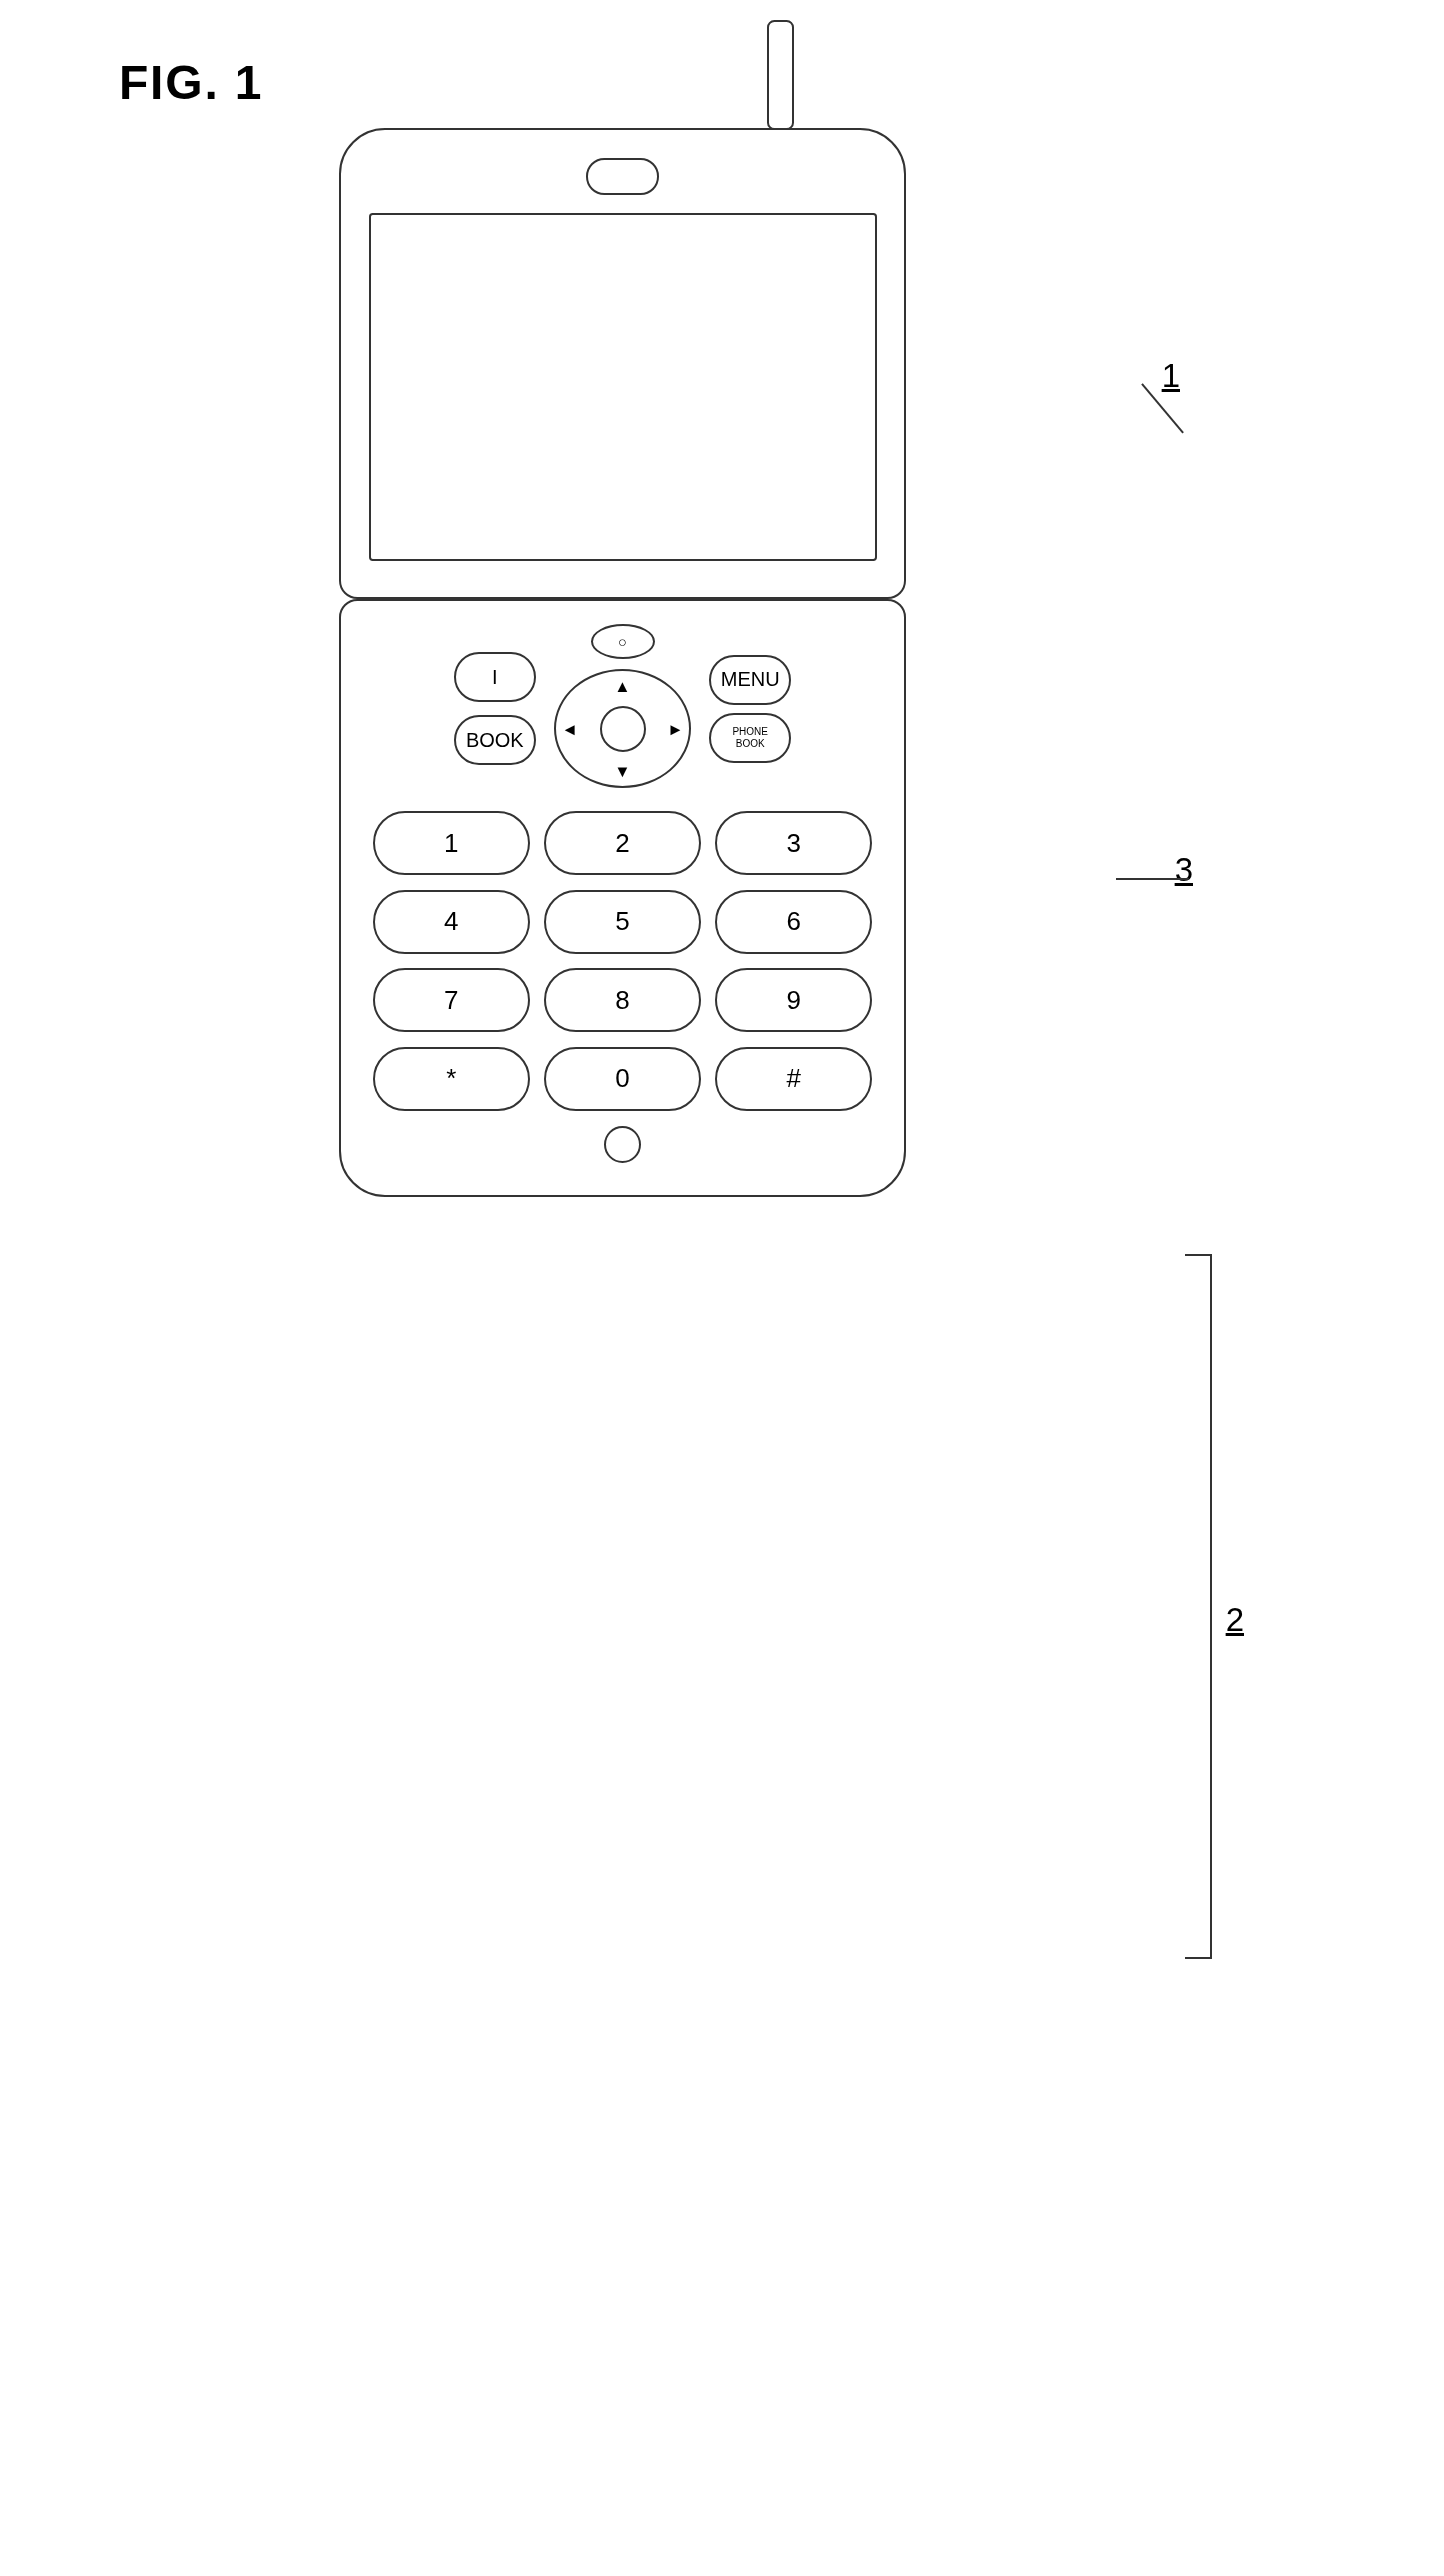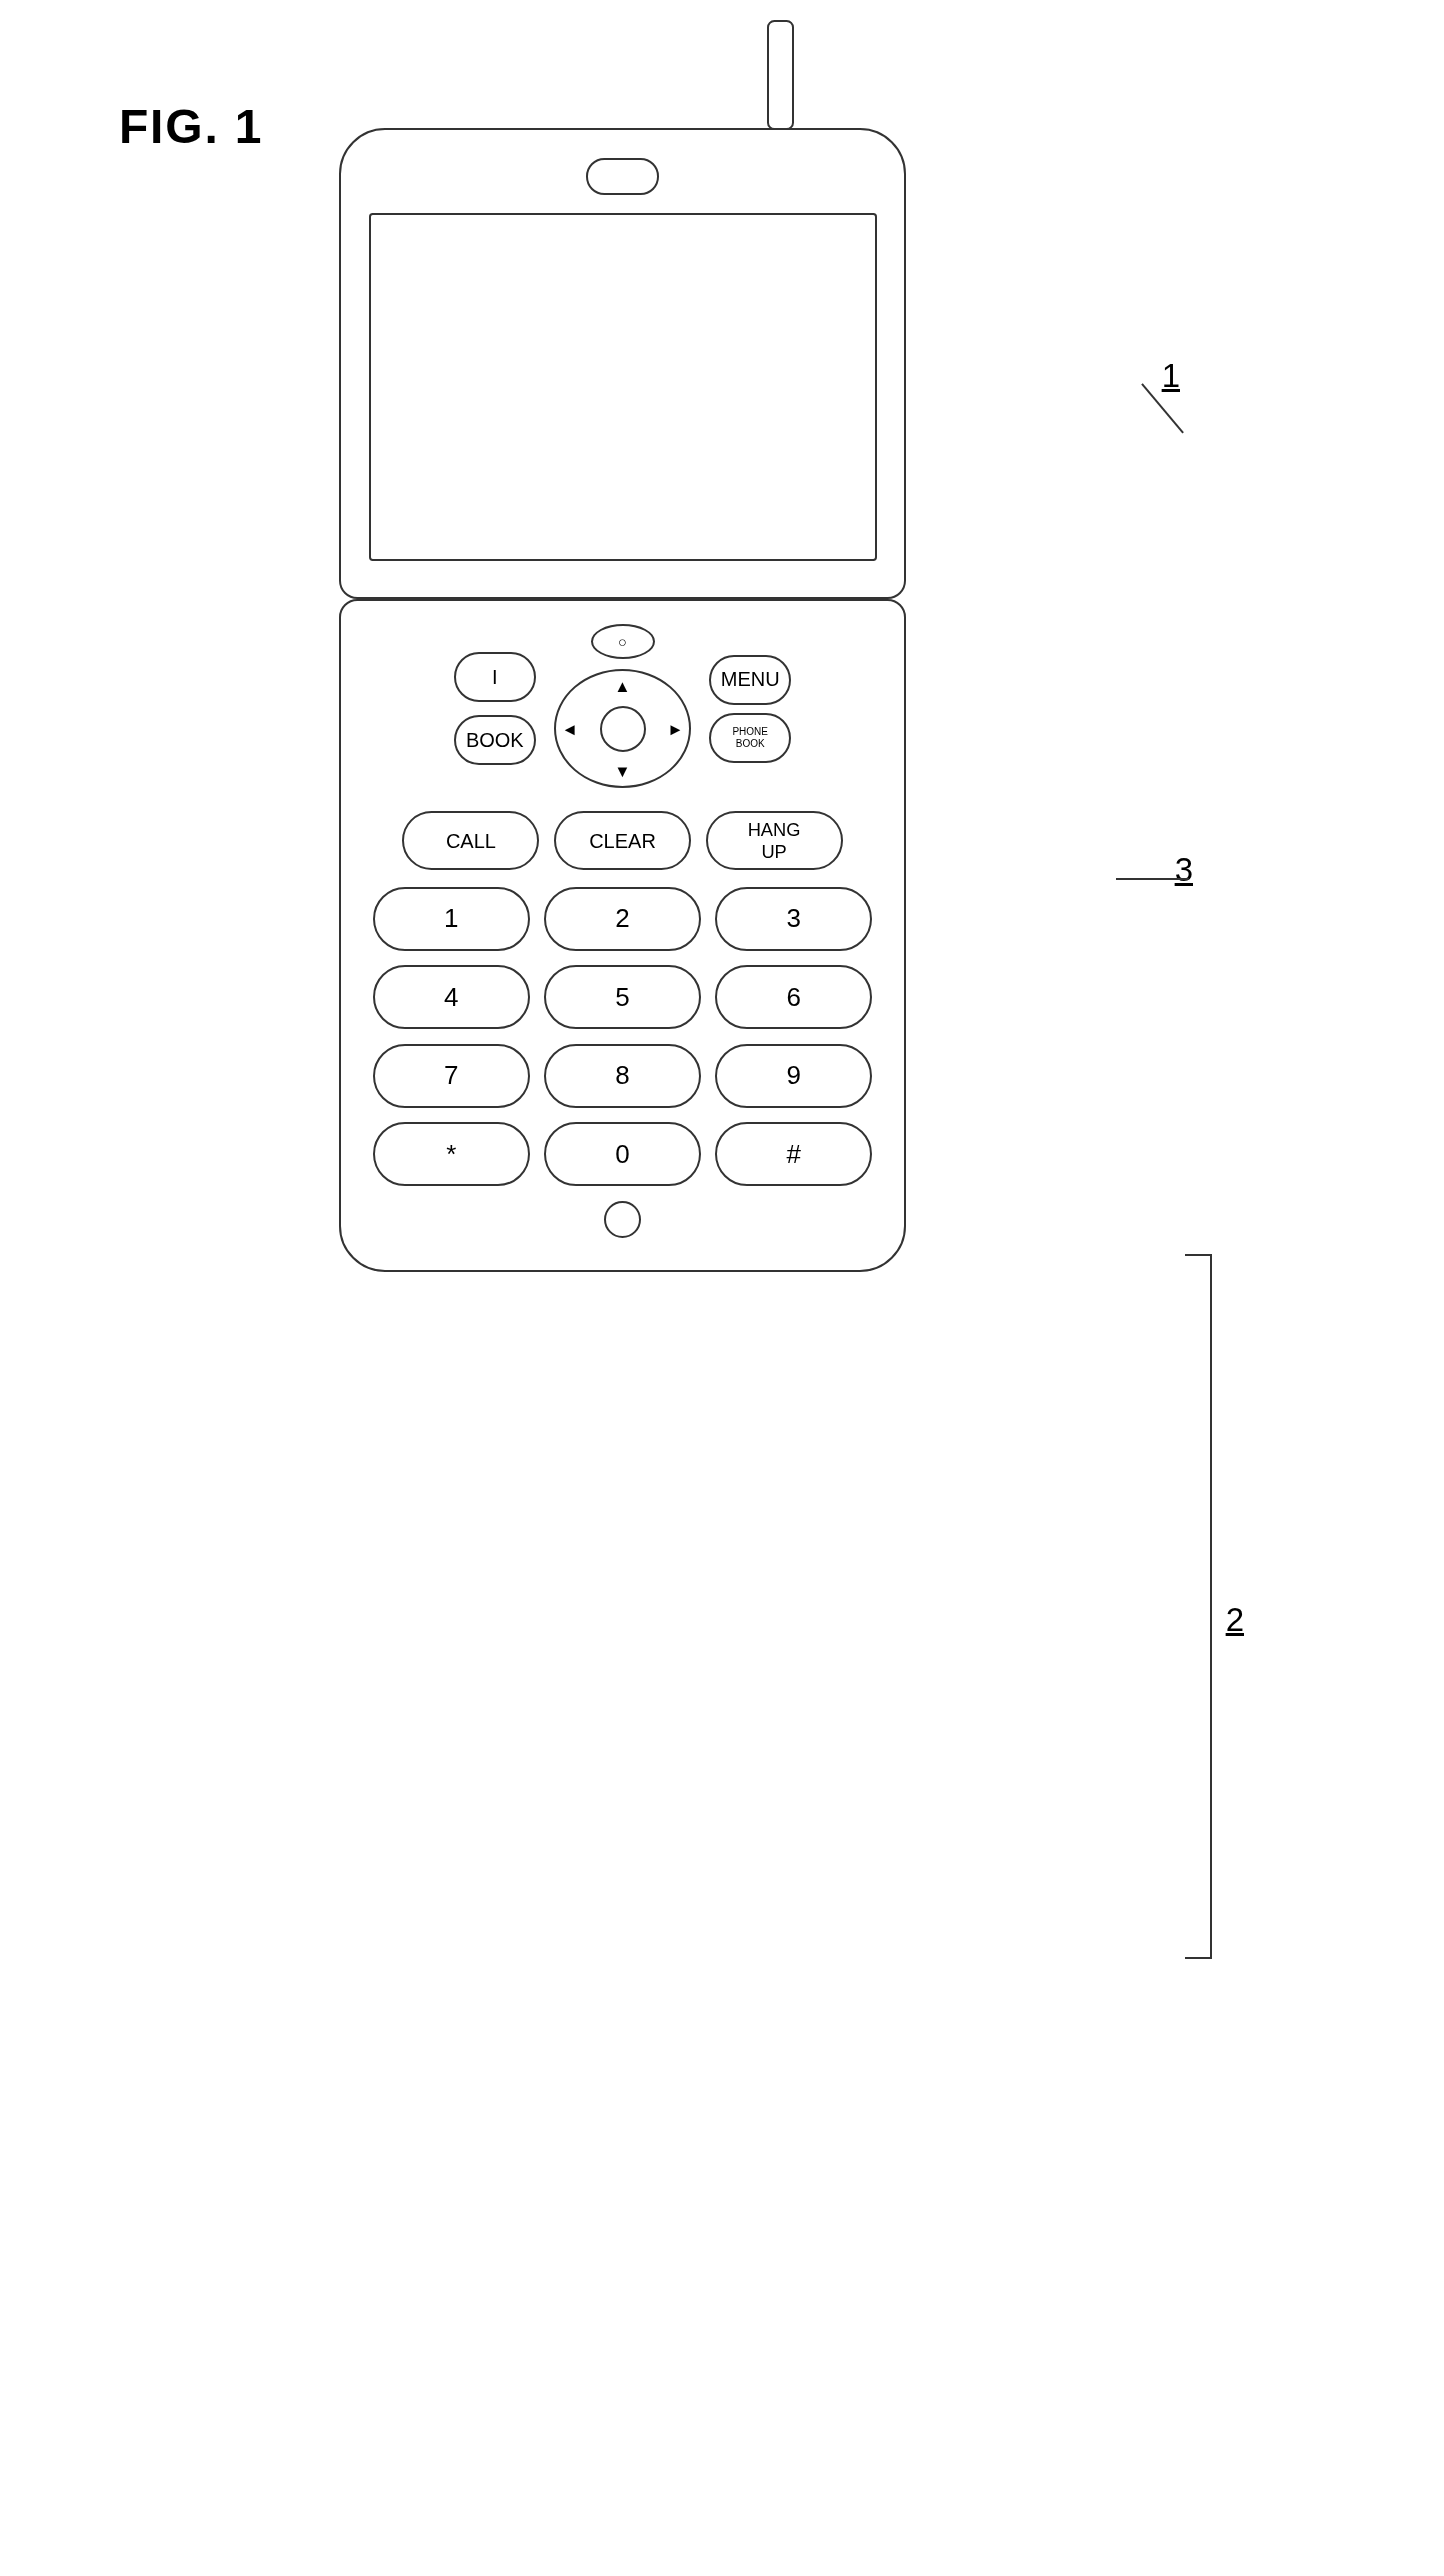--- a/index.html
+++ b/index.html
@@ -12,21 +12,20 @@
       overflow: hidden;
     }
 
     .figure-label {
       position: absolute;
       top: 55px;
       left: 119px;
       font-size: 48px;
       font-weight: bold;
       letter-spacing: 1.8px;
-      margin-top: 44px;
     }
 
     
     .ref-1 {
       position: absolute;
       top: 357px;
       right: 265px;
       font-size: 33px;
     }
     .ref-1-line {
@@ -371,31 +370,20 @@
         <button class="btn btn-oval-small">
           <span>MENU</span>
         </button>
         <button class="btn btn-oval-small" style="font-size:10px; text-align:center; line-height:1.2;">
           <span>PHONE<br>BOOK</span>
         </button>
       </div>
 
     </div>
 
-    <div class="action-row">
-      <button class="btn-action">
-        <span>CALL</span>
-      </button>
-      <button class="btn-action">
-        <span>CLEAR</span>
-      </button>
-      <button class="btn-action" style="font-size:18.3px; line-height:1.2; text-align:center;">
-        <span>HANG<br>UP</span>
-      </button>
-    </div>
 
     <div class="keypad-grid">
       <button class="btn-num">
           <span>1</span>
         </button>
       <button class="btn-num">
           <span>2</span>
         </button>
       <button class="btn-num">
           <span>3</span>

